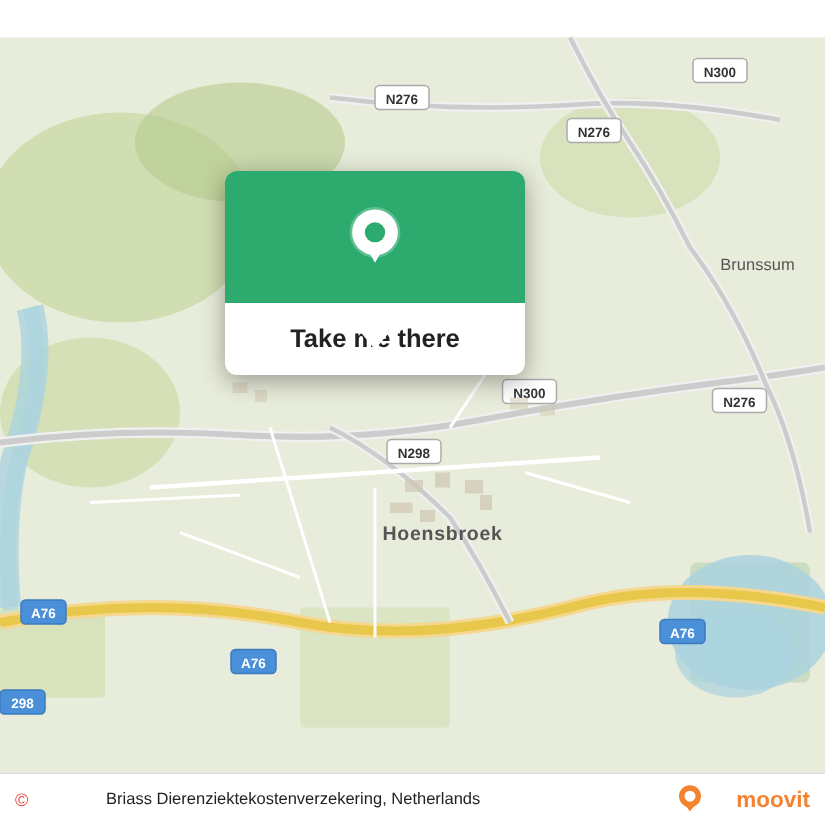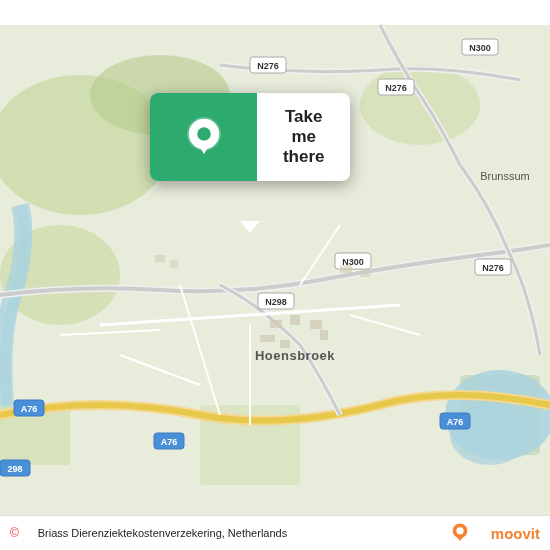--- a/index.html
+++ b/index.html
@@ -22,28 +22,28 @@
     #map-bg {
       width: 100%;
       height: 100%;
       position: absolute;
       top: 0; left: 0;
     }
 
     
     #popup-card {
       position: absolute;
-      top: 93px;
+      top: 114px;
       left: 150px;
       width: 200px;
       background: white;
       border-radius: 8px;
       box-shadow: 0 4px 16px rgba(0,0,0,0.35);
       display: flex;
-      flex-direction: row;
+      flex-direction: column;
       align-items: center;
       overflow: hidden;
       z-index: 10;
     }
 
     #popup-top {
       background: #2daa6e;
       width: 100%;
       display: flex;
       justify-content: center;
@@ -113,20 +113,21 @@
 
     #footer-credit {
       font-size: 11px;
       color: #444;
     }
 
     #footer-location {
       font-size: 11px;
       color: #222;
       font-weight: 400;
+      margin-left: 33px;
     }
 
     #moovit-logo {
       display: flex;
       align-items: center;
       gap: 20px;
     }
 
     #moovit-text {
       font-size: 15px;

